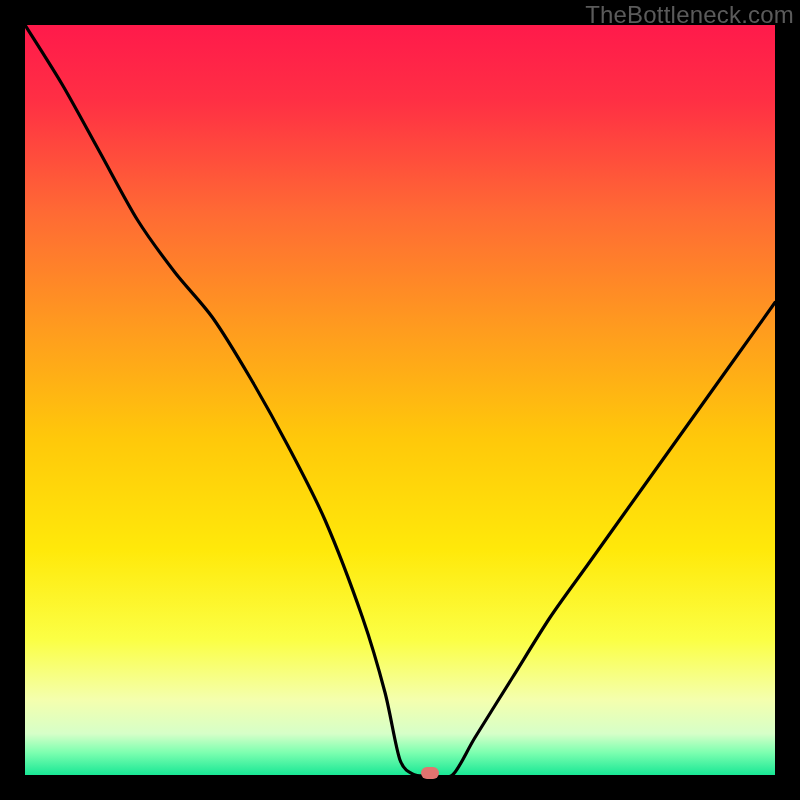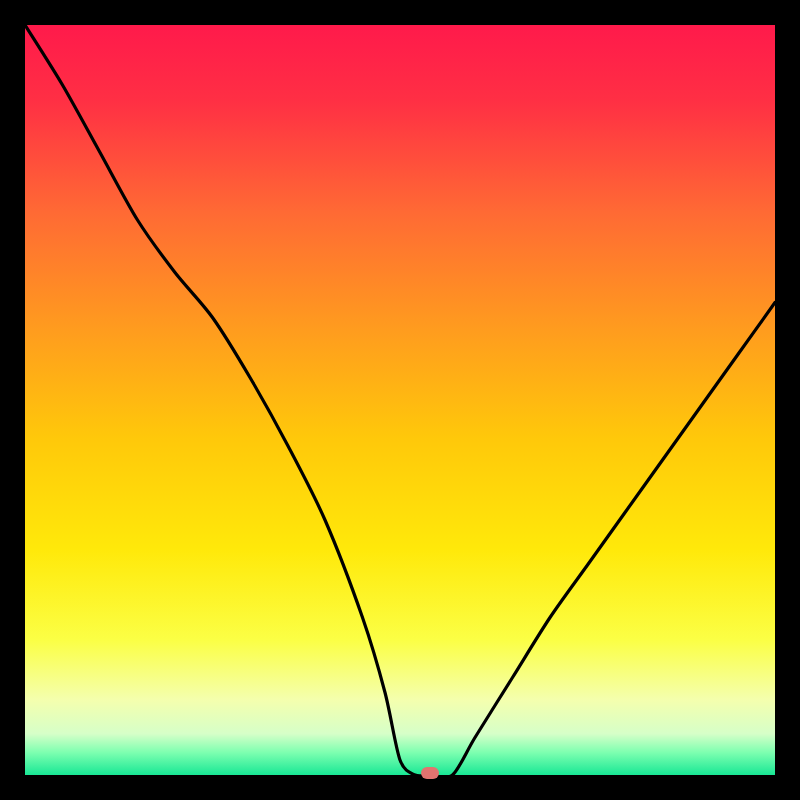--- a/index.html
+++ b/index.html
@@ -60,13 +60,14 @@
           <stop offset="97%" stop-color="#7dffb0"></stop>
           <stop offset="100%" stop-color="#18e795"></stop>
         </linearGradient>
     </defs>
     <rect x="0" y="0" width="750" height="750" fill="url(#bg-grad)"></rect>
     <path id="curve" fill="none" stroke="#000000" stroke-width="3.2" stroke-linejoin="round" stroke-linecap="round" d="M 0 0 C 5.3125 8.5 26.875 41.9375 37.5 60 C 48.125 78.0625 64.375 108.375 75 127.5 C 85.625 146.625 101.875 178 112.5 195 C 123.125 212 139.375 233.68749999999994 150 247.49999999999994 C 160.625 261.31249999999994 176.875 277.625 187.5 292.5 C 198.125 307.375 214.375 334.4375 225 352.5 C 235.625 370.5625 251.875 399.8125 262.5 420 C 273.125 440.1875 289.375 470.5625 300 495 C 310.625 519.4375 329 568.0625 337.5 592.5 C 346 616.9375 354.6875 647.3125 360 667.5 C 365.3125 687.6875 370.75 723.3125 375 735 C 379.25 746.6875 385.75 747.875 390 750 C 394.25 752.125 399.6875 750 405 750 C 410.3125 750 421.12499999999994 755.3125 427.49999999999994 750 C 433.87499999999994 744.6875 441.5 726.3125 450 712.5 C 458.5 698.6875 476.875 669.5 487.5 652.5 C 498.125 635.5 514.375 608.4375 525 592.5 C 535.625 576.5625 551.875 554.875 562.5 540 C 573.125 525.125 589.375 502.375 600 487.5 C 610.625 472.625 626.875 449.875 637.5 435 C 648.125 420.125 664.375 397.375 675 382.5 C 685.625 367.625 701.875 344.87499999999994 712.5 329.99999999999994 C 723.125 315.12499999999994 744.6875 284.9375 750 277.5"></path>
   </svg>
 
   <div id="marker" class="marker" style="left: 430px; top: 773px; background: rgb(226, 115, 111);"></div>
 
+  <div class="watermark">TheBottleneck.com</div>
 </div>
 
 </body></html>

